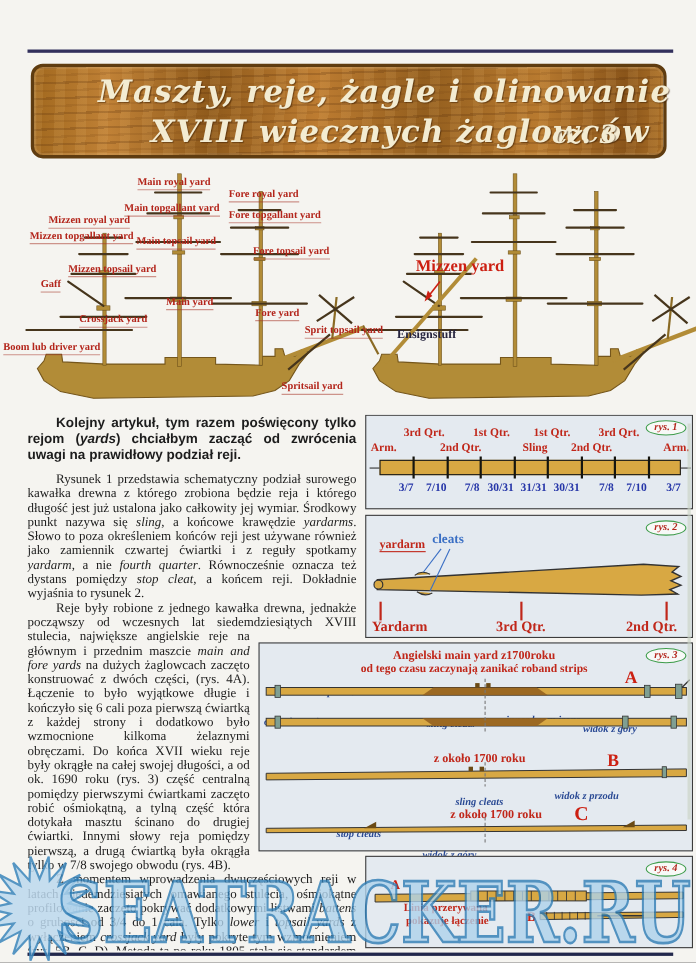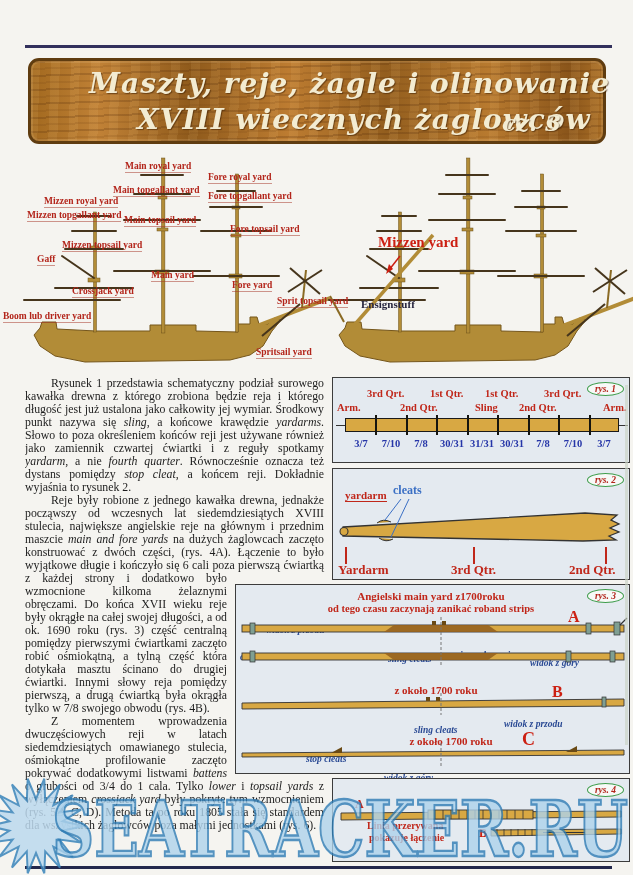--- a/index.html
+++ b/index.html
@@ -32,21 +32,21 @@
   #article p{margin:0;text-align:justify;text-indent:26px;font:11.8px/13px "Liberation Serif",serif;color:#1c1c1c;}
   #article p.lead{font:bold 12.3px/14.5px "Liberation Sans",sans-serif;margin-bottom:8px;}
   #article .it{font-style:italic;}
   .figfloat{float:right;clear:right;}
   #fig-col{width:298px;margin:0 0 4px 8px;}
   #fig3-wrap{width:395px;margin:0 0 4px 8px;}
   #fig4-wrap{width:298px;margin:0 0 0 8px;}
   .panel{position:relative;background:#e4eaf0;border:1.5px solid #3c3c3c;box-sizing:border-box;}
   .badge{position:absolute;right:5px;top:4px;border:1.4px solid #3f9d4c;border-radius:50%;padding:1px 7px;font:bold italic 9.5px "Liberation Serif",serif;color:#b3251b;background:rgba(250,252,248,.85);white-space:nowrap;}
   .f1lbl{position:absolute;font:bold 10.5px "Liberation Serif",serif;color:#c0271a;white-space:nowrap;}
-  .f1frac{position:absolute;font:bold 10.5px "Liberation Serif",serif;color:#2636a8;width:30px;text-align:center;}
+  .f1frac{position:absolute;font:bold 10.5px "Liberation Serif",serif;color:#2636a8;width:30px;text-align:right;}
   .tick{position:absolute;width:1.5px;background:#15150f;}
   .blulbl{position:absolute;font:bold italic 9.5px "Liberation Serif",serif;color:#2a4a94;white-space:nowrap;margin-top:13px;}
   .redh{position:absolute;font:bold 11px "Liberation Serif",serif;color:#c0271a;white-space:nowrap;}
   .redh.ctr{text-align:center;}
   .bigletter{position:absolute;font:bold 16px "Liberation Serif",serif;color:#cc2012;}
   .redtick{position:absolute;width:1.5px;background:#c0271a;}
   .f2lbl{position:absolute;font:bold 13px "Liberation Serif",serif;color:#c0271a;white-space:nowrap;}
 
   
   #footer-rule{position:absolute;left:25px;top:866px;width:587px;height:3px;background:#23284c;}
@@ -284,20 +284,21 @@
               <line x1="185" y1="50" x2="185" y2="57"></line>
             <line x1="192" y1="50" x2="192" y2="57"></line>
               <line x1="199" y1="50" x2="199" y2="57"></line>
           </g>
           <line x1="210" y1="53.5" x2="252" y2="53.5" stroke="#333" stroke-width="1.2"></line>
         </svg>
       </div>
     </div>
 
     <div id="article-text">
+        <p class="lead"><span>Kolejny artykuł, tym razem poświęcony tylko rejom (</span><span class="it">yards</span><span>) chciałbym zacząć od zwrócenia uwagi na prawidłowy podział reji.</span></p>
         <p><span>Rysunek 1 przedstawia schematyczny podział surowego kawałka drewna z którego zrobiona będzie reja i którego długość jest już ustalona jako całkowity jej wymiar. Środkowy punkt nazywa się </span><span class="it">sling</span><span>, a końcowe krawędzie </span><span class="it">yardarms</span><span>. Słowo to poza określeniem końców reji jest używane również jako zamiennik czwartej ćwiartki i z reguły spotkamy </span><span class="it">yardarm</span><span>, a nie </span><span class="it">fourth quarter</span><span>. Równocześnie oznacza też dystans pomiędzy </span><span class="it">stop cleat</span><span>, a końcem reji. Dokładnie wyjaśnia to rysunek 2.</span></p>
         <p><span>Reje były robione z jednego kawałka drewna, jednakże począwszy od wczesnych lat siedemdziesiątych XVIII stulecia, największe angielskie reje na głównym i przednim maszcie </span><span class="it">main and fore yards</span><span> na dużych żaglowcach zaczęto konstruować z dwóch części, (rys. 4A). Łączenie to było wyjątkowe długie i kończyło się 6 cali poza pierwszą ćwiartką z każdej strony i dodatkowo było wzmocnione kilkoma żelaznymi obręczami. Do końca XVII wieku reje były okrągłe na całej swojej długości, a od ok. 1690 roku (rys. 3) część centralną pomiędzy pierwszymi ćwiartkami zaczęto robić ośmiokątną, a tylną część która dotykała masztu ścinano do drugiej ćwiartki. Innymi słowy reja pomiędzy pierwszą, a drugą ćwiartką była okrągła tylko w 7/8 swojego obwodu (rys. 4B).</span></p>
         <p><span>Z momentem wprowadzenia dwuczęściowych reji w latach siedemdziesiątych omawianego stulecia, ośmiokątne profilowanie zaczęto pokrywać dodatkowymi listwami </span><span class="it">battens</span><span> o grubości od 3/4 do 1 cala. Tylko </span><span class="it">lower</span><span> i </span><span class="it">topsail yards</span><span> z wyłączeniem </span><span class="it">crossjack yard</span><span> były pokryte tym wzmocnieniem (rys. 5B, C, D). Metoda ta po roku 1805 stała się standardem dla wszystkich żaglowców poza małymi jednostkami (rys. 6).</span></p>
       </div>
   </div>
 
   <svg id="watermark" viewBox="0 0 633 107">
     <polygon points="84.0,58.0 62.6,62.7 81.1,74.4 59.4,71.5 72.8,88.9 53.4,78.7 60.0,99.6 45.2,83.4 44.3,105.3 36.0,85.0 27.7,105.3 26.8,83.4 12.0,99.6 18.6,78.7 -0.8,88.9 12.6,71.5 -9.1,74.4 9.4,62.7 -12.0,58.0 9.4,53.3 -9.1,41.6 12.6,44.5 -0.8,27.1 18.6,37.3 12.0,16.4 26.8,32.6 27.7,10.7 36.0,31.0 44.3,10.7 45.2,32.6 60.0,16.4 53.4,37.3 72.8,27.1 59.4,44.5 81.1,41.6 62.6,53.3" fill="#bcd9ee" stroke="#3a85bb" stroke-width="2" opacity="0.85"></polygon>
     <text x="52" y="88" textLength="576" lengthAdjust="spacingAndGlyphs" font-family="DejaVu Serif, serif" font-weight="bold" font-size="76" fill="#aed3ec" stroke="#2e7cb5" stroke-width="2.4" opacity="0.8">SEATRACKER.RU</text>
   </svg>

